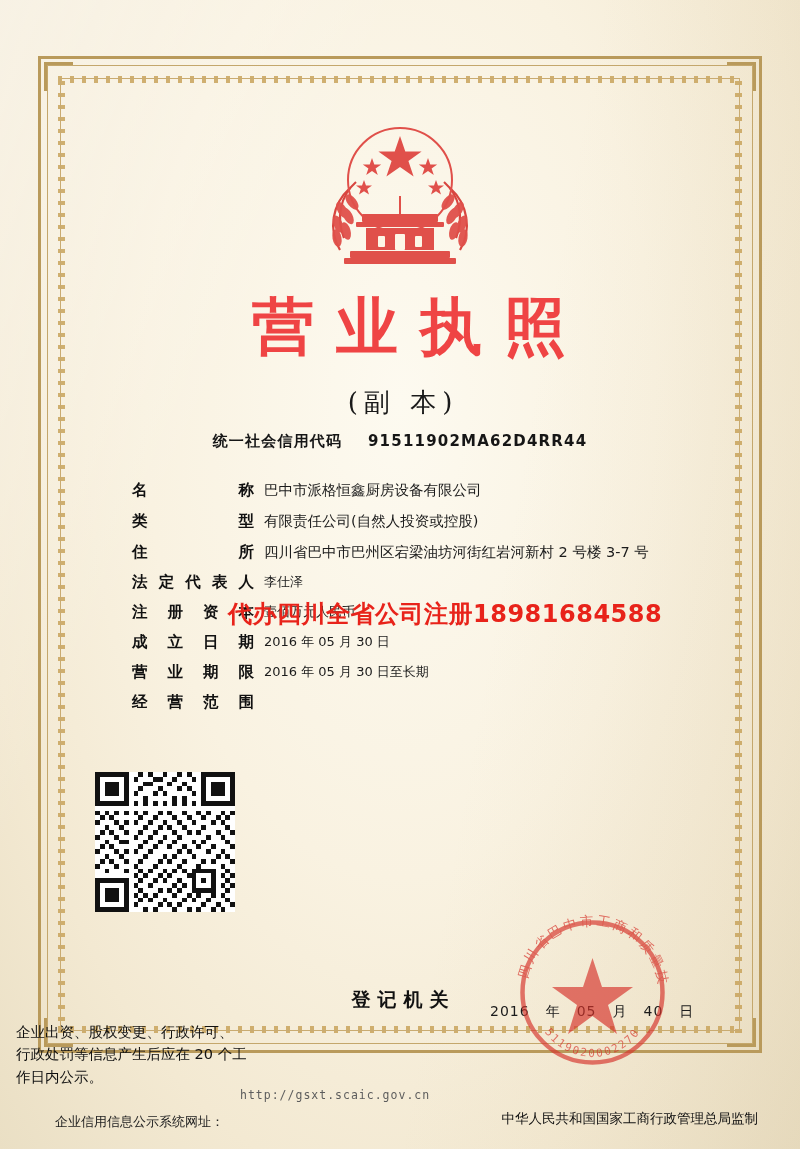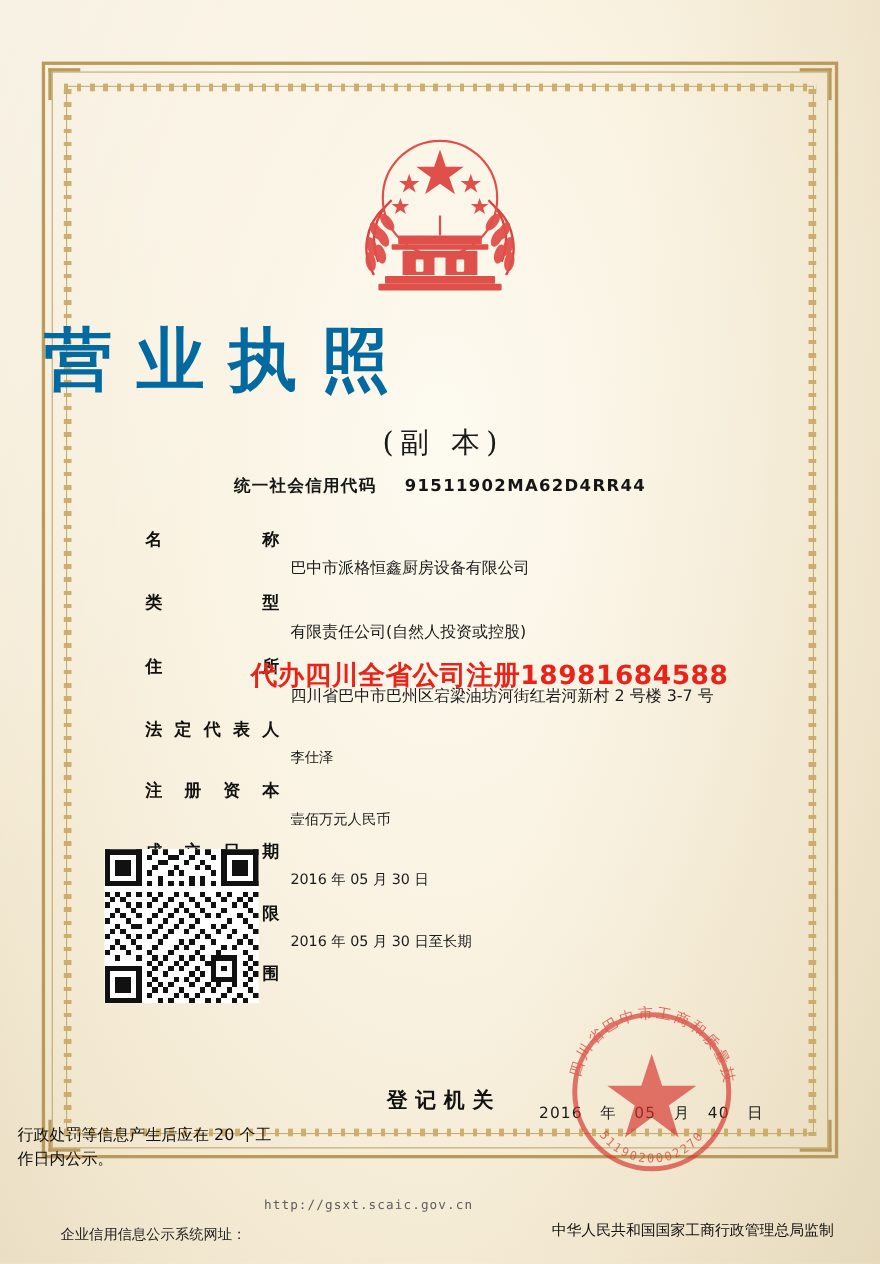--- a/index.html
+++ b/index.html
@@ -98,27 +98,27 @@
     width: 180px;
     height: 172px;
   }
 
   
   .title {
     position: absolute;
     top: 285px;
     left: 0;
     right: 0;
-    text-align: left;
+    text-align: center;
     font-family: "DejaVu Serif", "Liberation Serif", serif;
     font-weight: bold;
     font-size: 62px;
     letter-spacing: 22px;
     text-indent: 22px;
-    color: #0369a1;
+    color: #ef4444;
     padding-left: 18px;
   }
   .subtitle {
     position: absolute;
     top: 385px;
     left: 0;
     right: 0;
     text-align: center;
     font-family: "DejaVu Serif", "Liberation Serif", serif;
     font-size: 26px;
@@ -162,21 +162,20 @@
     justify-content: space-between;
     font-family: "DejaVu Sans", "Liberation Sans", sans-serif;
   }
   .field-label span { display: inline-block; }
   .field-value {
     font-size: 14.5px;
     color: #1b1b1b;
     line-height: 1.5;
     padding-left: 10px;
     font-family: "DejaVu Sans", "Liberation Sans", sans-serif;
-    margin-top: 27px;
   }
   .field-value.small { font-size: 13px; }
   .field-row.scope .field-value {
     max-width: 430px;
     line-height: 1.62;
     font-size: 14px;
   }
 
   
   .qr {
@@ -691,20 +690,21 @@
       </text>
       <text font-family="'DejaVu Sans Mono','Liberation Mono',monospace" font-size="11" fill="#d6342b" opacity="0.85" letter-spacing="2">
         <textPath href="#sealArcBottom" startOffset="14%">5119020002270</textPath>
       </text>
     </svg>
   </div>
 
   <div class="watermark">代办四川全省公司注册18981684588</div>
 
   <div class="notice">
+    <div>企业出资、股权变更、行政许可、</div>
     <div>行政处罚等信息产生后应在 20 个工</div>
     <div>作日内公示。</div>
   </div>
 
   <div class="gsxt-url">http://gsxt.scaic.gov.cn</div>
   <div class="footer-left">企业信用信息公示系统网址：</div>
   <div class="footer-right">中华人民共和国国家工商行政管理总局监制</div>
 </div>
 
 </body></html>

